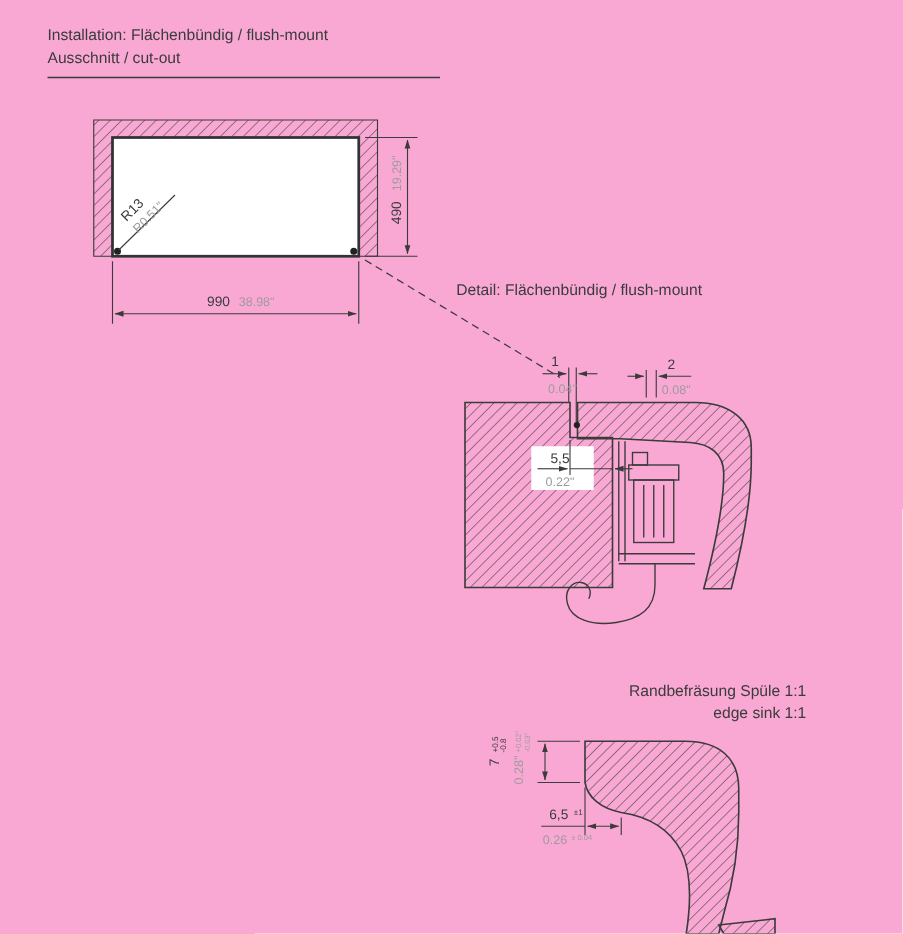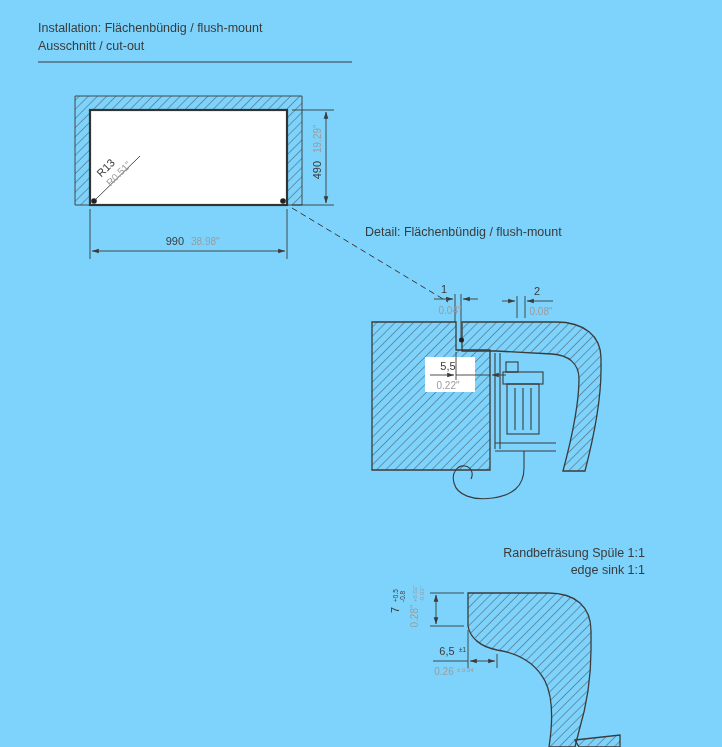--- a/index.html
+++ b/index.html
@@ -1,16 +1,16 @@
 <!DOCTYPE html>
 <html><head>
 <meta charset="utf-8">
 <style>
   html,body{margin:0;padding:0;background:#ffffff;}
-  .page{position:relative;width:722px;height:747px;background:#7dd3fc;overflow:hidden;
+  .page{position:relative;width:722px;height:747px;background:#f9a8d4;overflow:hidden;
         font-family:"Liberation Sans",sans-serif;}
   svg{position:absolute;left:0;top:0;}
 
   
   .t-title{font-family:"Liberation Sans",sans-serif;font-size:12.5px;fill:#3b3b3b;}
   .dim-mm{font-family:"Liberation Sans",sans-serif;font-size:11px;fill:#3b3b3b;}
   .dim-in{font-family:"Liberation Sans",sans-serif;font-size:10px;fill:#9c9c9c;}
   .tol-mm{font-family:"Liberation Sans",sans-serif;font-size:6.5px;fill:#3b3b3b;}
   .tol-in{font-family:"Liberation Sans",sans-serif;font-size:6px;fill:#9c9c9c;}
 

